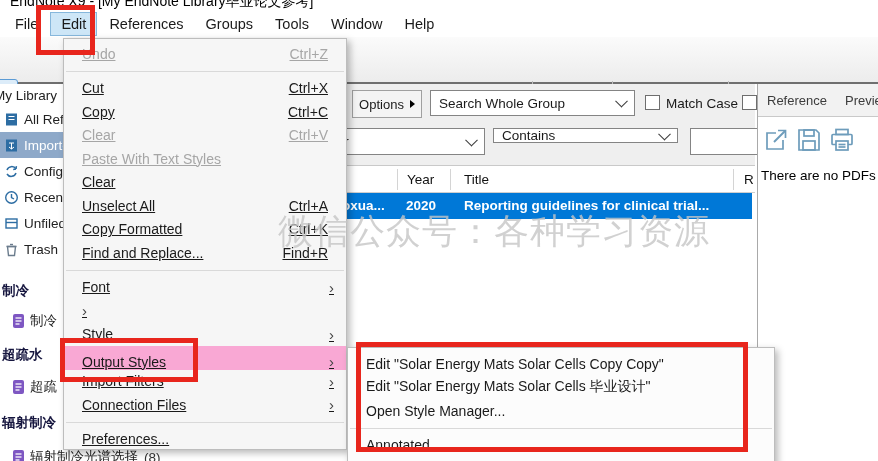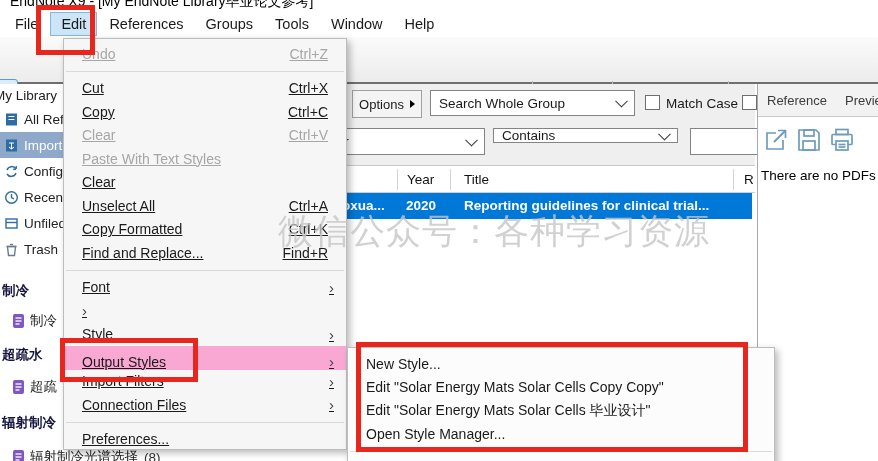--- a/index.html
+++ b/index.html
@@ -441,23 +441,20 @@
         <span class="arrow">›</span>
       </div>
     <div class="menu-sep"></div>
     <div class="menu-item">
         <span class="ml">Preferences...</span>
       </div>
   </div>
 
   <div class="abs" id="submenu">
     <div class="sub-item">
-        <span>New Style...</span>
-      </div>
-    <div class="sub-item">
         <span>Edit "Solar Energy Mats Solar Cells Copy Copy"</span>
       </div>
     <div class="sub-item">
         <span>Edit "Solar Energy Mats Solar Cells 毕业设计"</span>
       </div>
     <div class="sub-item">
         <span>Open Style Manager...</span>
       </div>
     <div class="menu-sep"></div>
     <div class="sub-item">

